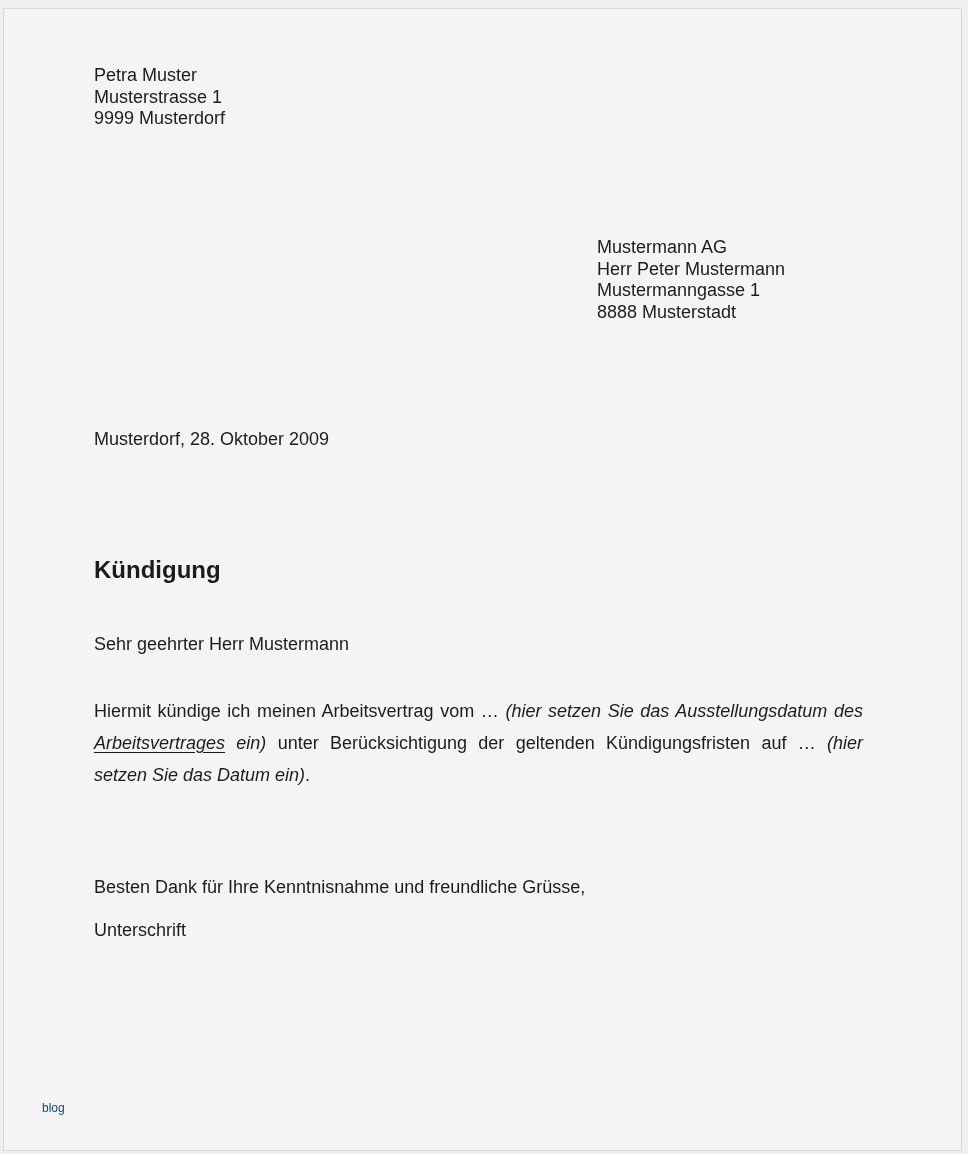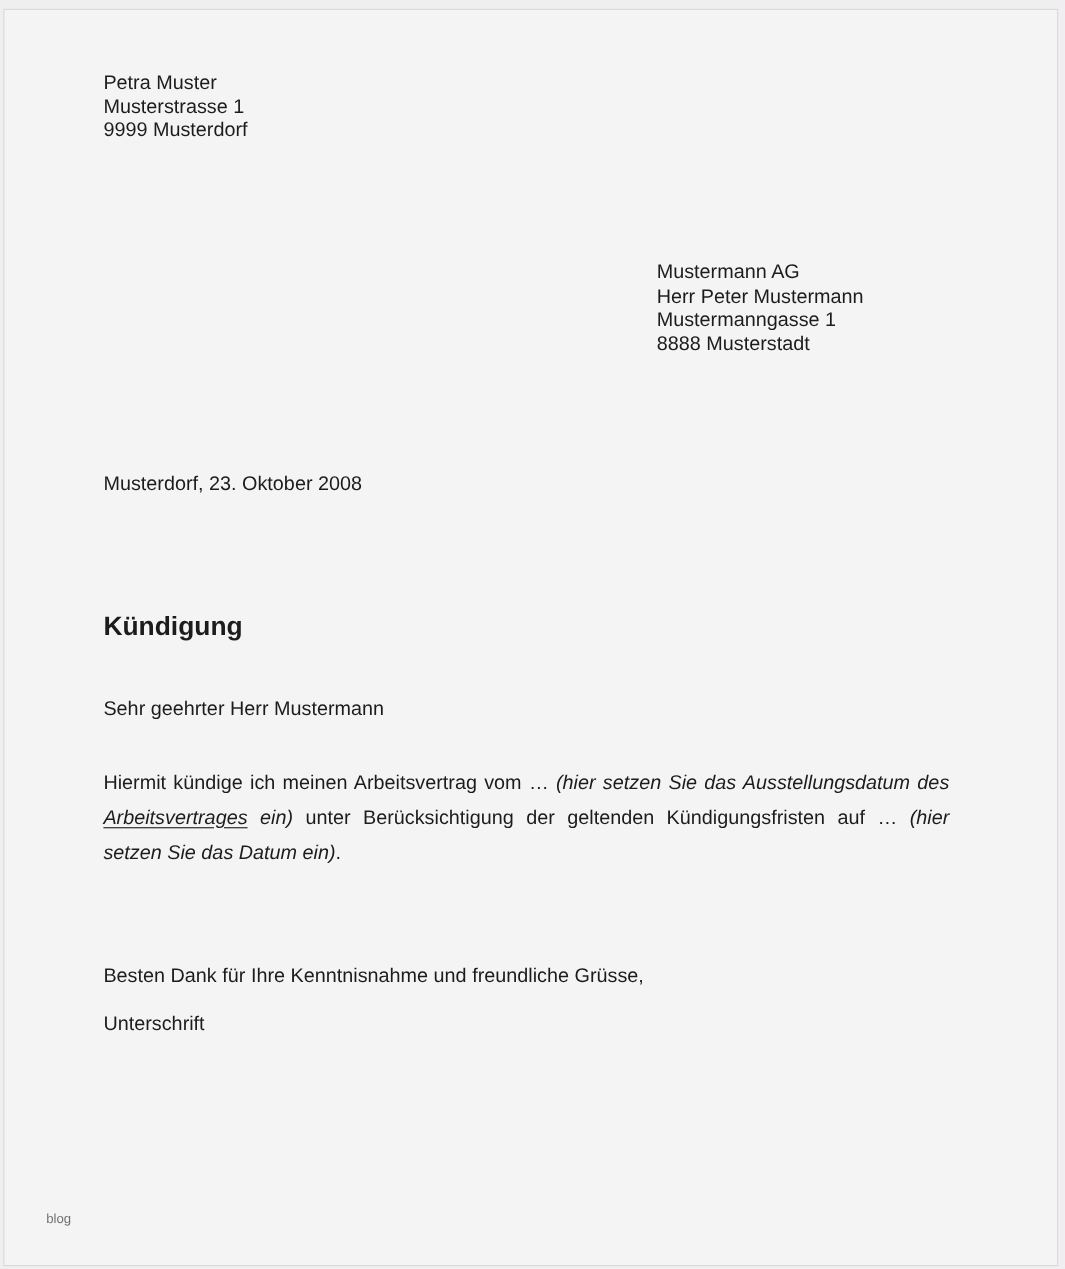--- a/index.html
+++ b/index.html
@@ -24,42 +24,42 @@
   .salutation { left: 90px; top: 625px; }
   .body-text  { left: 90px; top: 686px; width: 769px; }
   .body-line  { font-size: 18px; line-height: 32px; white-space: normal; }
   .body-line.justify { text-align: justify; text-align-last: justify; }
   .italic    { font-style: italic; margin-top: 28px; }
   .underline { text-decoration: underline; text-underline-offset: 3px; }
   .closing    { left: 90px; top: 824px; margin-top: 44px; }
   .signature  { left: 90px; top: 911px; }
   .watermark  {
     left: 38px; top: 1092px;
-    font-size: 12px; color: #737373; line-height: 14px;
+    font-size: 12px; color: #0c4a6e; line-height: 14px;
   }
 </style>
 </head>
 <body>
 
 <div class="page">
 
   <div class="block sender">
     <div>Petra Muster</div>
     <div>Musterstrasse 1</div>
     <div>9999 Musterdorf</div>
   </div>
 
   <div class="block recipient">
     <div>Mustermann AG</div>
     <div>Herr Peter Mustermann</div>
     <div>Mustermanngasse 1</div>
     <div>8888 Musterstadt</div>
   </div>
 
-  <div class="block date-line">Musterdorf, 23. Oktober 2008</div>
+  <div class="block date-line">Musterdorf, 28. Oktober 2009</div>
 
   <div class="block subject">Kündigung</div>
 
   <div class="block salutation">Sehr geehrter Herr Mustermann</div>
 
   <div class="block body-text">
       <div class="body-line justify"><span>Hiermit kündige ich meinen Arbeitsvertrag vom … </span><span class="italic">(hier setzen Sie das Ausstellungsdatum des</span></div>
       <div class="body-line justify"><span class="italic underline">Arbeitsvertrages</span><span class="italic"> ein)</span><span> unter Berücksichtigung der geltenden Kündigungsfristen auf … </span><span class="italic">(hier</span></div>
       <div class="body-line"><span class="italic">setzen Sie das Datum ein)</span><span>.</span></div>
     </div>

